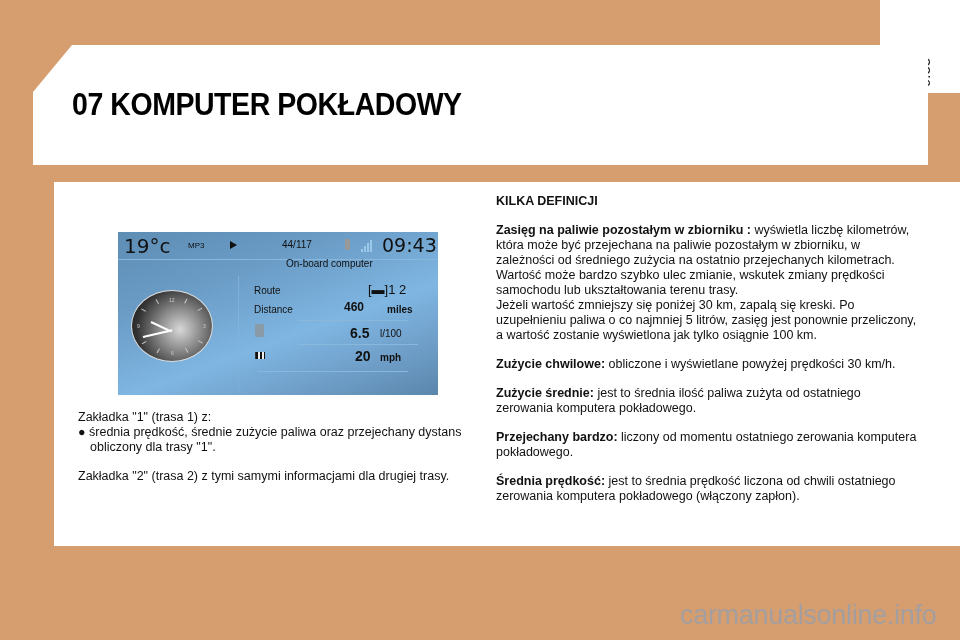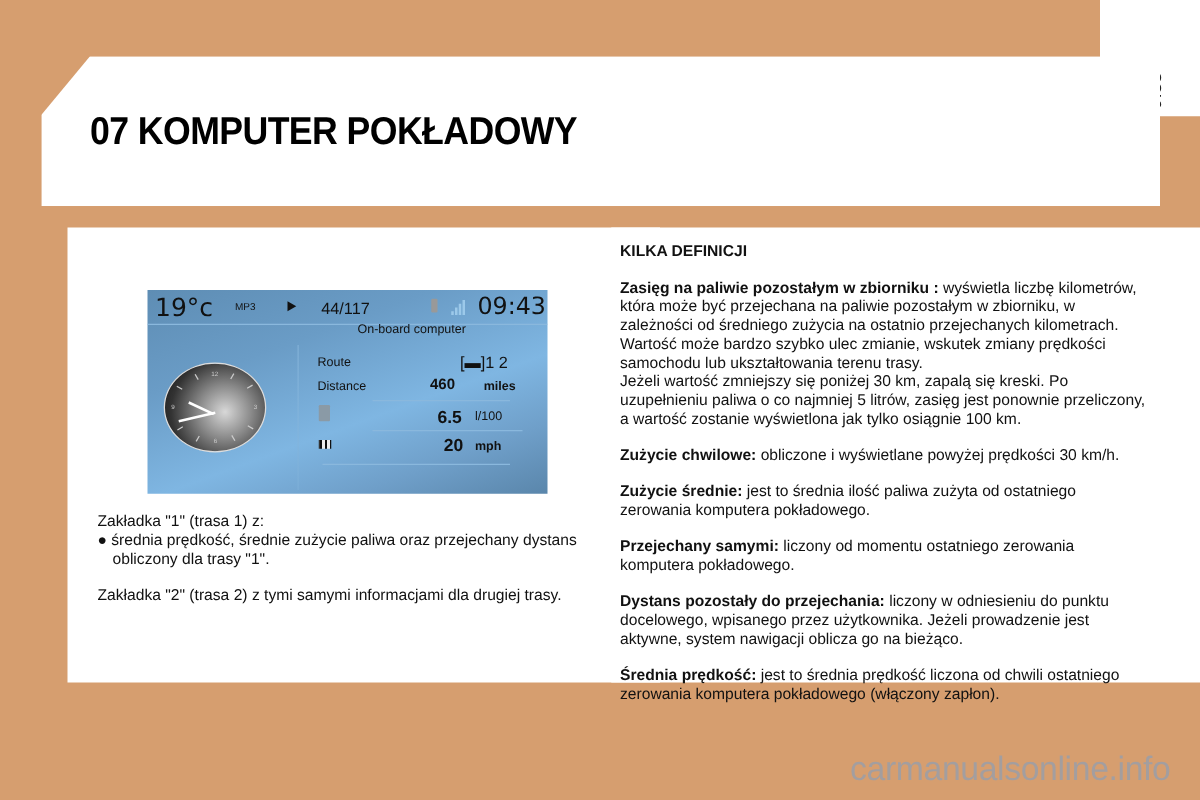--- a/index.html
+++ b/index.html
@@ -10,21 +10,21 @@
   .title { position:absolute; left:72px; top:87px; font-size:31px; font-weight:bold; letter-spacing:-0.5px; transform:scaleX(0.92); transform-origin:left; color:#000; }
   .panel { position:absolute; top:182px; height:364px; background:#fff;padding-left:36px; }
   .panel-left { left:32px; width:438px;margin-left:22px; }
   .panel-right { left:489px; width:439px; }
   .display { position:absolute; left:64px; top:50px; width:320px; height:163px;
     background:linear-gradient(160deg,#5e8db4 0%,#6a9cc6 30%,#7fb6e2 60%,#6f9fc9 80%,#5a86ab 100%); overflow:hidden; }
   .d-status { position:absolute; left:0; top:0; width:320px; height:27px; border-bottom:1px solid #8ab8dd; }
   .d-temp { position:absolute; left:6px; top:2px; font-size:20px; color:#111; font-family:"DejaVu Sans", sans-serif; }
   .d-mp3 { position:absolute; left:70px; top:9px; font-size:8px; color:#111; }
   .d-play { position:absolute; left:112px; top:9px; width:0; height:0; border-left:7px solid #111; border-top:4px solid transparent; border-bottom:4px solid transparent; }
-  .d-track { position:absolute; left:139px; top:7px; font-size:13px; color:#111; }
+  .d-track { position:absolute; left:164px; top:7px; font-size:10px; color:#111; }
   .d-phone { position:absolute; left:227px; top:7px; width:5px; height:11px; background:#999; border-radius:1px; }
   .d-signal { position:absolute; left:243px; top:6px; width:14px; height:14px; }
   .d-signal span { position:absolute; bottom:0; width:2px; background:#9cc9ea; }
   .d-time { position:absolute; left:264px; top:2px; font-size:19px; color:#111; font-family:"DejaVu Sans", sans-serif; }
   .d-heading { position:absolute; left:168px; top:26px; font-size:10px; font-weight:normal; color:#111; }
   .d-divider { position:absolute; left:120px; top:44px; width:1px; height:116px; background:linear-gradient(#8ab8dd,#7fb1d9); opacity:0.7; }
   .clock { position:absolute; left:13px; top:58px; width:80px; height:70px; border-radius:50%;
     background:radial-gradient(circle at 60% 55%, #d8d8d8 0%, #888 35%, #333 70%, #111 100%); border:1px solid #ddd; }
   .clock .num { position:absolute; font-size:5px; color:#ccc; }
   .clock .tick { position:absolute; width:1px; height:5px; background:#ccc; left:40px; top:35px; transform-origin:0 0; }
@@ -116,19 +116,18 @@
 
 <div class="panel panel-right">
   <div class="right-text">
     <p class="h">KILKA DEFINICJI</p>
     <p>
       <b>Zasięg na paliwie pozostałym w zbiorniku :</b><span> wyświetla liczbę kilometrów, która może być przejechana na paliwie pozostałym w zbiorniku, w zależności od średniego zużycia na ostatnio przejechanych kilometrach. Wartość może bardzo szybko ulec zmianie, wskutek zmiany prędkości samochodu lub ukształtowania terenu trasy.</span><br>
       <span>Jeżeli wartość zmniejszy się poniżej 30 km, zapalą się kreski. Po uzupełnieniu paliwa o co najmniej 5 litrów, zasięg jest ponownie przeliczony, a wartość zostanie wyświetlona jak tylko osiągnie 100 km.</span><br>
     </p>
     <p><b>Zużycie chwilowe:</b><span> obliczone i wyświetlane powyżej prędkości 30 km/h.</span></p>
     <p><b>Zużycie średnie:</b><span> jest to średnia ilość paliwa zużyta od ostatniego zerowania komputera pokładowego.</span></p>
-    <p><b>Przejechany samymi:</b><span> liczony od momentu ostatniego zerowania komputera pokładowego.</span></p>
-    <p><b>Dystans pozostały do przejechania:</b><span> liczony w odniesieniu do punktu docelowego, wpisanego przez użytkownika. Jeżeli prowadzenie jest aktywne, system nawigacji oblicza go na bieżąco.</span></p>
+    <p><b>Przejechany bardzo:</b><span> liczony od momentu ostatniego zerowania komputera pokładowego.</span></p>
     <p><b>Średnia prędkość:</b><span> jest to średnia prędkość liczona od chwili ostatniego zerowania komputera pokładowego (włączony zapłon).</span></p>
   </div>
 </div>
 
 <div class="watermark">carmanualsonline.info</div>
 
 </body></html>

